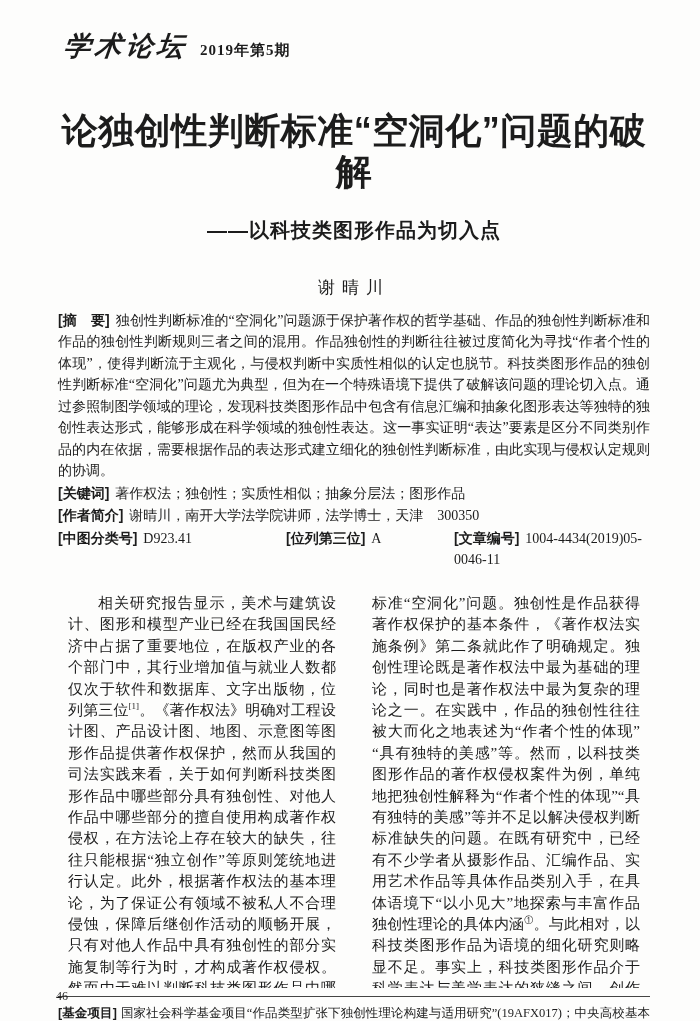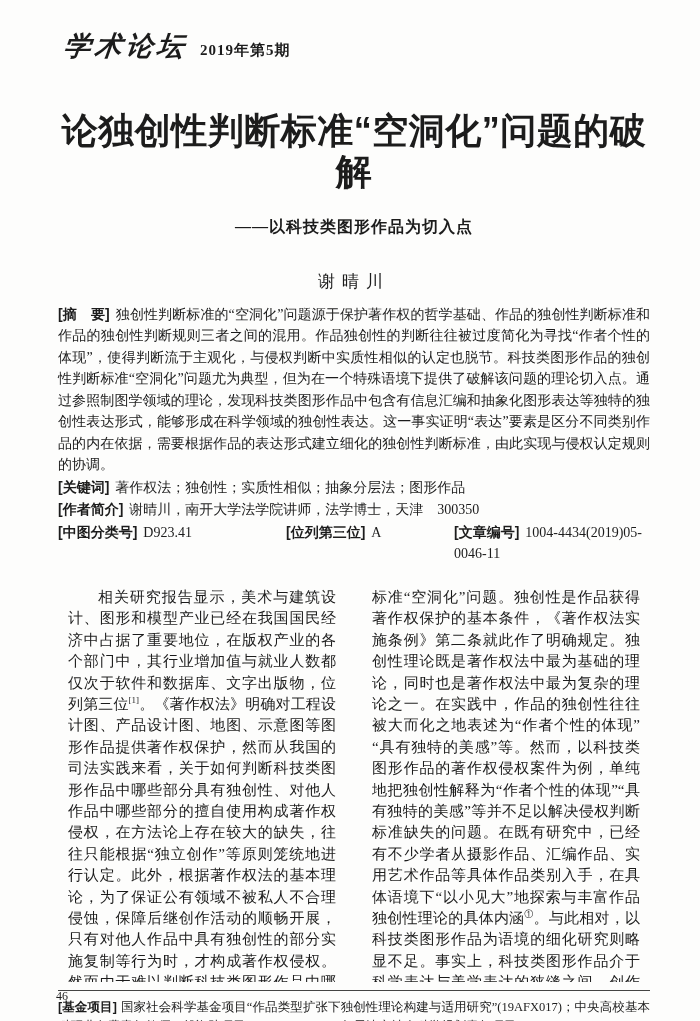--- a/index.html
+++ b/index.html
@@ -34,23 +34,23 @@
     margin-top:46px;
     text-align:center;
     font-family:"Liberation Sans","DejaVu Sans",sans-serif;
     font-weight:bold;
     font-size:36px;
     letter-spacing:0.5px;
     line-height:1.15;
   }
   .subtitle{
     text-align:center;
-    font-family:Liberation Serif, serif;
+    font-family:Liberation Sans, sans-serif;
     font-weight:bold;
-    font-size:16px;
+    font-size:20px;
     letter-spacing:1px;
   }
   .author{
     margin-top:32px;
     text-align:center;
     font-size:17px;
     letter-spacing:7px;
   }
   
   .meta-block{margin-top:11px;font-size:14px;line-height:21.5px;}

